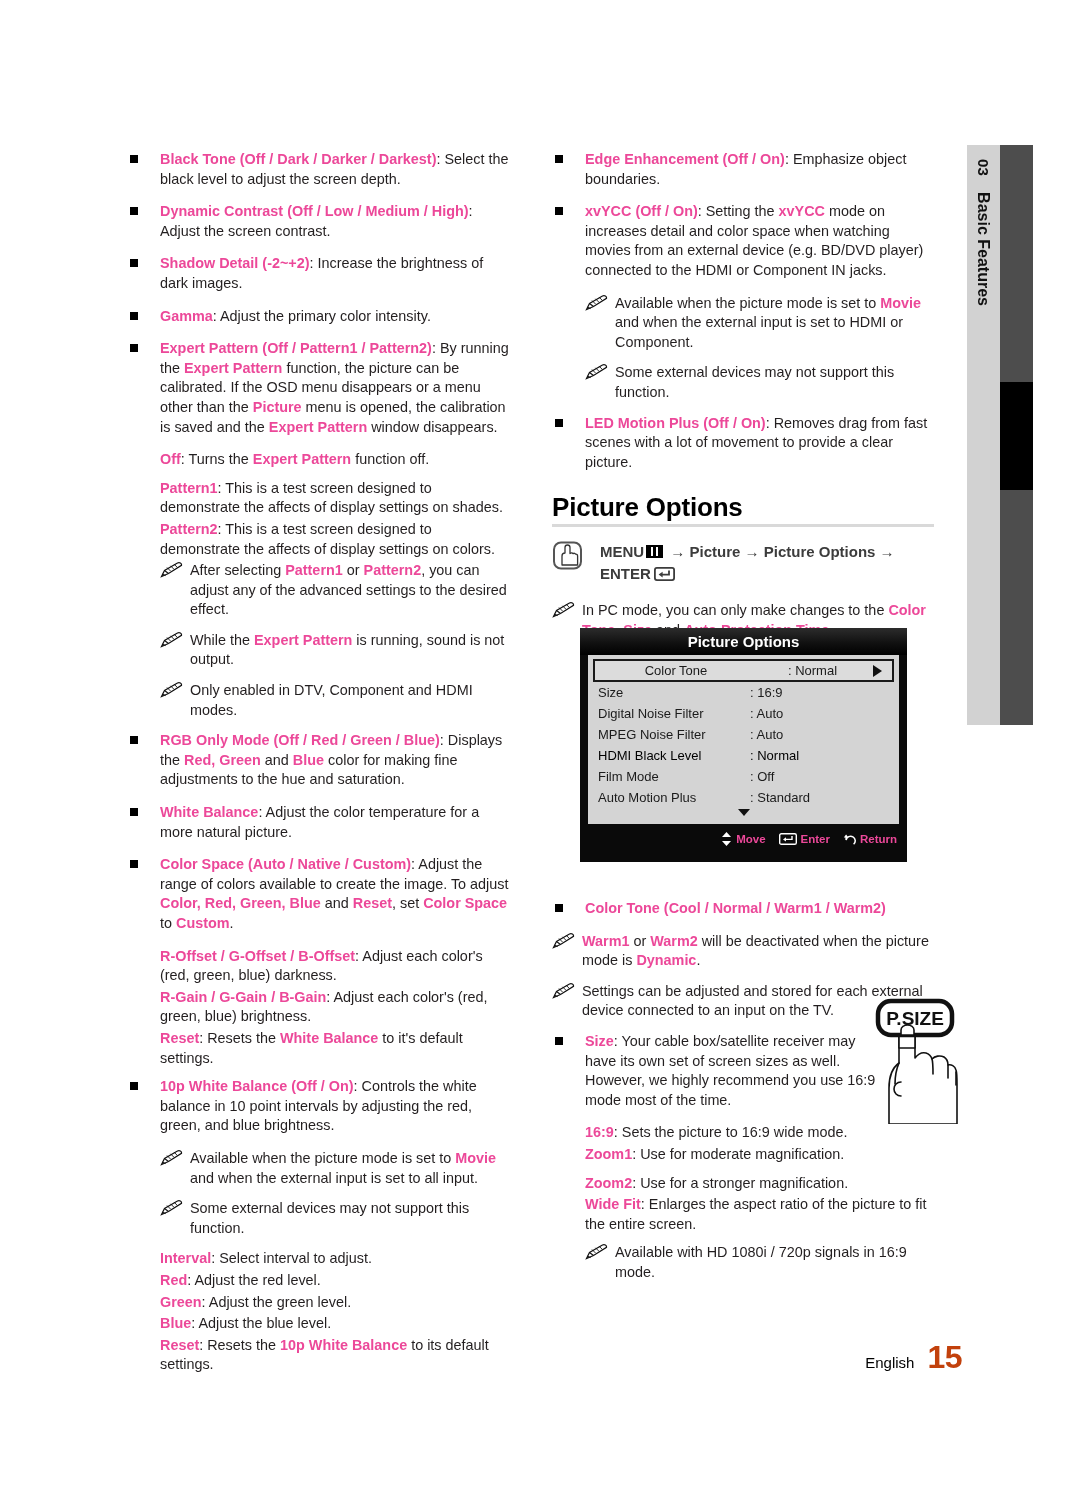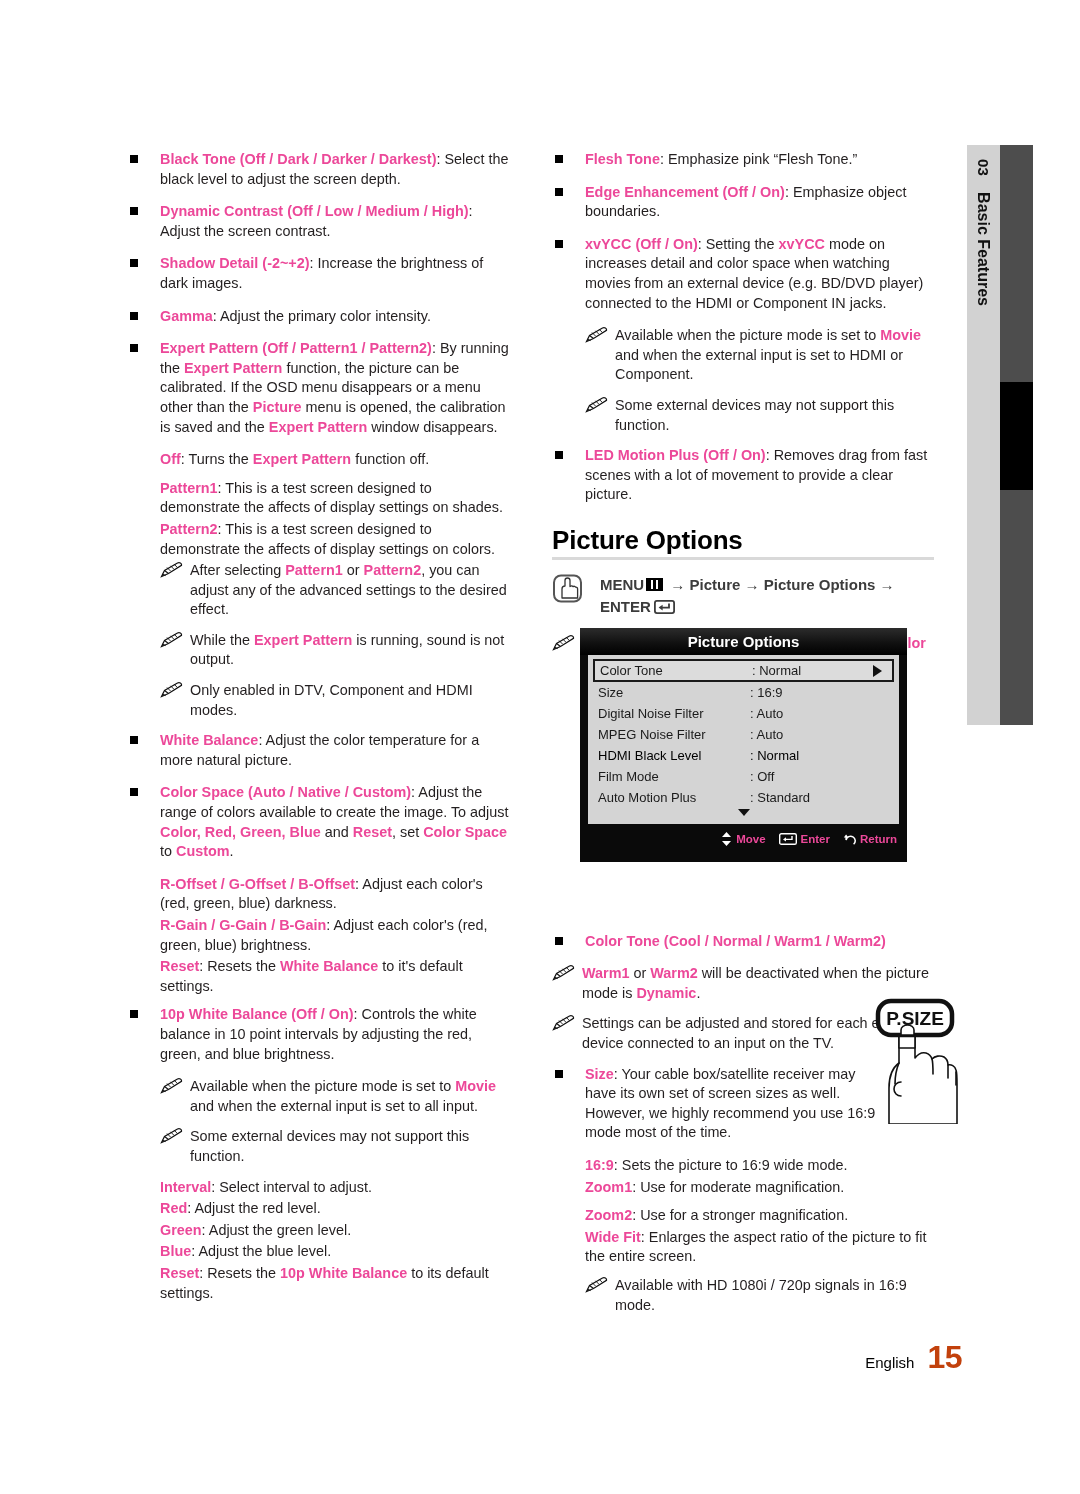--- a/index.html
+++ b/index.html
@@ -219,20 +219,21 @@
     font-size: 13px;
     color: #1b1b1b;
     box-sizing: border-box;
   }
   .osd-row.selected {
     border: 2px solid #1a1a1a;
     margin: 0 5px;
     padding-left: 5px;
     height: 23px;
     background: #dcdcdc;
+    text-align: center;
   }
   .osd-row.disabled { color: #000000; }
   .osd-row .lbl { width: 152px; }
   .osd-row .val { flex: 1; }
   .osd-row .chev {
     width: 0; height: 0;
     border-left: 9px solid #111;
     border-top: 6px solid transparent;
     border-bottom: 6px solid transparent;
     margin-right: 4px;
@@ -324,20 +325,21 @@
             <path d="M14 2.1 L17.5 5.6" stroke="#111" stroke-width=".9" fill="none"></path>
           </svg></span><span>While the <b>Expert Pattern</b> is running, sound is not output.</span></div>
       <div class="note indented"><span class="pencil"><svg width="23" height="16" viewBox="0 0 23 16">
             <path d="M1.5 14.5 L4.5 8.5 L17.5 1 C19.5 0 21.8 1.3 21.5 3.3 L8.5 11.5 Z" fill="#ffffff" stroke="#111" stroke-width="1.2"></path>
             <path d="M4.5 8.5 L8.5 11.5" stroke="#111" stroke-width="1.1" fill="none"></path>
             <path d="M2.6 12.2 L5.6 13.6" stroke="#111" stroke-width="1" fill="none"></path>
             <path d="M7 5.5 L10.5 9" stroke="#111" stroke-width=".9" fill="none"></path>
             <path d="M10.5 3.8 L14 7.3" stroke="#111" stroke-width=".9" fill="none"></path>
             <path d="M14 2.1 L17.5 5.6" stroke="#111" stroke-width=".9" fill="none"></path>
           </svg></span><span>Only enabled in DTV, Component and HDMI modes.</span></div>
+      <div class="bullet-item"><span class="sq"></span><span><b>RGB Only Mode (Off / Red / Green / Blue)</b>: Displays the <b>Red, Green</b> and <b>Blue</b> color for making fine adjustments to the hue and saturation.</span></div>
       <div class="bullet-item"><span class="sq"></span><span><b>White Balance</b>: Adjust the color temperature for a more natural picture.</span></div>
       <div class="bullet-item"><span class="sq"></span><span><b>Color Space (Auto / Native / Custom)</b>: Adjust the range of colors available to create the image. To adjust <b>Color, Red, Green, Blue</b> and <b>Reset</b>, set <b>Color Space</b> to <b>Custom</b>.</span></div>
       <div class="sub-para tight"><span><b>R-Offset / G-Offset / B-Offset</b>: Adjust each color's (red, green, blue) darkness.</span></div>
       <div class="sub-para tight"><span><b>R-Gain / G-Gain / B-Gain</b>: Adjust each color's (red, green, blue) brightness.</span></div>
       <div class="sub-para"><span><b>Reset</b>: Resets the <b>White Balance</b> to it's default settings.</span></div>
       <div class="bullet-item"><span class="sq"></span><span><b>10p White Balance (Off / On)</b>: Controls the white balance in 10 point intervals by adjusting the red, green, and blue brightness.</span></div>
       <div class="note indented"><span class="pencil"><svg width="23" height="16" viewBox="0 0 23 16">
             <path d="M1.5 14.5 L4.5 8.5 L17.5 1 C19.5 0 21.8 1.3 21.5 3.3 L8.5 11.5 Z" fill="#ffffff" stroke="#111" stroke-width="1.2"></path>
             <path d="M4.5 8.5 L8.5 11.5" stroke="#111" stroke-width="1.1" fill="none"></path>
             <path d="M2.6 12.2 L5.6 13.6" stroke="#111" stroke-width="1" fill="none"></path>
@@ -354,21 +356,20 @@
             <path d="M14 2.1 L17.5 5.6" stroke="#111" stroke-width=".9" fill="none"></path>
           </svg></span><span>Some external devices may not support this function.</span></div>
       <div class="sub-para tight"><span><b>Interval</b>: Select interval to adjust.</span></div>
       <div class="sub-para tight"><span><b>Red</b>: Adjust the red level.</span></div>
       <div class="sub-para tight"><span><b>Green</b>: Adjust the green level.</span></div>
       <div class="sub-para tight"><span><b>Blue</b>: Adjust the blue level.</span></div>
       <div class="sub-para"><span><b>Reset</b>: Resets the <b>10p White Balance</b> to its default settings.</span></div>
     </div>
 
   <div class="col col-right" id="right-col">
-      <div class="bullet-item"><span class="sq"></span><span><b>Flesh Tone</b>: Emphasize pink “Flesh Tone.”</span></div>
       <div class="bullet-item"><span class="sq"></span><span><b>Edge Enhancement (Off / On)</b>: Emphasize object boundaries.</span></div>
       <div class="bullet-item"><span class="sq"></span><span><b>xvYCC (Off / On)</b>: Setting the <b>xvYCC</b> mode on increases detail and color space when watching movies from an external device (e.g. BD/DVD player) connected to the HDMI or Component IN jacks.</span></div>
       <div class="note indented"><span class="pencil"><svg width="23" height="16" viewBox="0 0 23 16">
             <path d="M1.5 14.5 L4.5 8.5 L17.5 1 C19.5 0 21.8 1.3 21.5 3.3 L8.5 11.5 Z" fill="#ffffff" stroke="#111" stroke-width="1.2"></path>
             <path d="M4.5 8.5 L8.5 11.5" stroke="#111" stroke-width="1.1" fill="none"></path>
             <path d="M2.6 12.2 L5.6 13.6" stroke="#111" stroke-width="1" fill="none"></path>
             <path d="M7 5.5 L10.5 9" stroke="#111" stroke-width=".9" fill="none"></path>
             <path d="M10.5 3.8 L14 7.3" stroke="#111" stroke-width=".9" fill="none"></path>
             <path d="M14 2.1 L17.5 5.6" stroke="#111" stroke-width=".9" fill="none"></path>
           </svg></span><span>Available when the picture mode is set to <b>Movie</b> and when the external input is set to HDMI or Component.</span></div>

